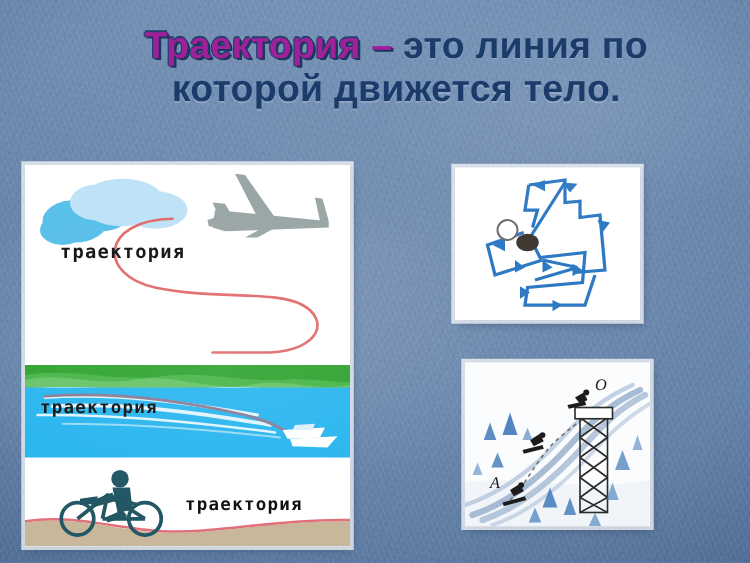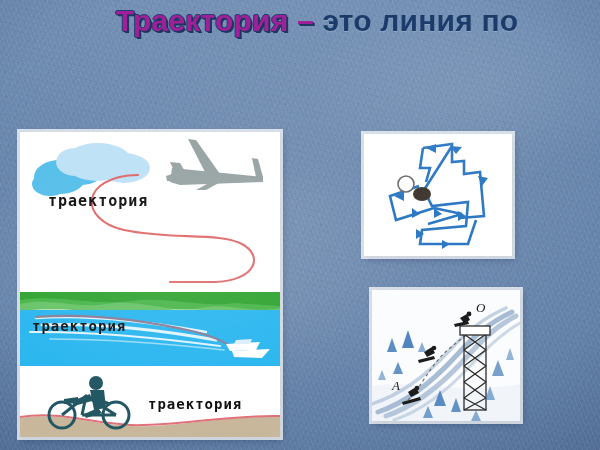--- a/index.html
+++ b/index.html
@@ -31,21 +31,21 @@
   #slide::after{
     content:"";position:absolute;inset:0;
     background:
       radial-gradient(60% 40% at 30% 62%, rgba(255,255,255,.10), rgba(255,255,255,0) 70%),
       radial-gradient(40% 30% at 78% 20%, rgba(255,255,255,.08), rgba(255,255,255,0) 70%);
     pointer-events:none;
   }
 
   
   #title{
-    position:absolute;left:0;right:0;top:4px;
+    position:absolute;left:0;right:0;top:20px;
     text-align:center;line-height:1.16;
     font-size:30px;font-weight:bold;
     letter-spacing:.2px;
     z-index:5;
     margin-left:34px;
   }
   .kw{
     color:#a02099;
     text-shadow:
       1px 1px 0 #1e3660, 2px 2px 0 #1e3660,
@@ -88,20 +88,21 @@
 </style>
 </head>
 <body>
 
 <div id="slide">
 
   <div id="title">
     <div>
       <span class="kw">Траектория</span><span class="rest">&nbsp;</span><span class="dash">–</span><span class="rest">&nbsp;</span><span class="rest">это линия по</span>
     </div>
+    <div class="rest">которой движется тело.</div>
   </div>
 
   <div class="panel" id="panel-left">
 
     <div class="scene" id="scene-plane">
       <svg width="260" height="160" viewBox="0 0 260 160">
         <rect x="0" y="0" width="260" height="160" fill="#ffffff"></rect>
 
         <g>
           <ellipse cx="40" cy="45" rx="26" ry="17" fill="#59c0ea"></ellipse>

